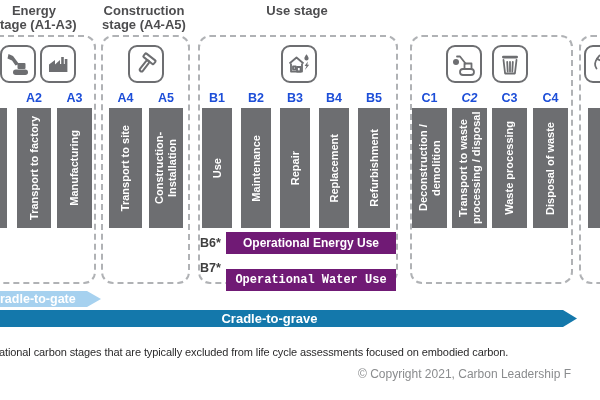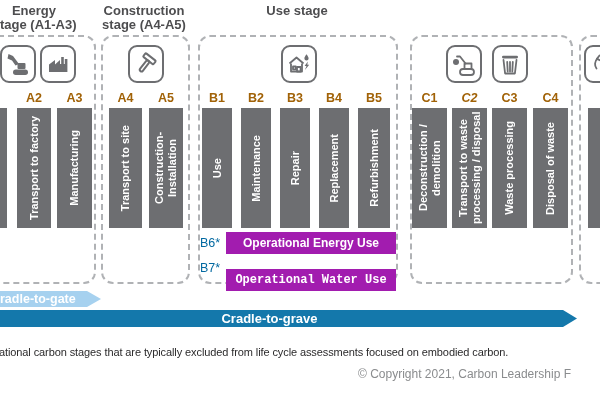--- a/index.html
+++ b/index.html
@@ -15,37 +15,37 @@
     position:absolute;top:35px;height:249px;border:2px dashed #b0b2b5;
     border-radius:12px;box-sizing:border-box;background:transparent;
   }
   .icon-box{
     position:absolute;top:45px;width:36px;height:38px;background:#fff;
     border:2.5px solid #6d6e71;border-radius:9px;box-sizing:border-box;
     display:flex;align-items:center;justify-content:center;
   }
   .code-label{
     position:absolute;top:91px;height:15px;text-align:center;font-size:12.5px;
-    font-weight:bold;color:#a16207;line-height:15px;
+    font-weight:bold;color:#1d4ed8;line-height:15px;
   }
   .vcol{
     position:absolute;top:108px;height:120px;background:#6d6e71;
     display:flex;align-items:center;justify-content:center;overflow:hidden;
   }
   .vtext{
     writing-mode:vertical-rl;transform:rotate(180deg);max-height:118px;
     color:#fff;font-size:11px;font-weight:600;line-height:1.18;text-align:center;
   }
   .vtext.italic{font-style:italic;font-weight:500;}
   .hrow-code{
-    position:absolute;left:200px;width:26px;font-size:12.5px;font-weight:normal;
-    color:#0369a1;line-height:22px;
+    position:absolute;left:200px;width:26px;font-size:12.5px;font-weight:bold;
+    color:#404040;line-height:22px;
   }
   .hrow-bar{
-    position:absolute;left:226px;width:170px;height:22px;background:#a21caf;
+    position:absolute;left:226px;width:170px;height:22px;background:#701a75;
     color:#fff;font-size:12px;font-weight:bold;text-align:center;line-height:22px;
   }
   .arrow{
     position:absolute;color:#fff;font-weight:bold;
     clip-path:polygon(0 0,calc(100% - 14px) 0,100% 50%,calc(100% - 14px) 100%,0 100%);
   }
   .arrow-gate{
     left:-30px;top:291px;width:131px;height:16px;background:#a6d1ef;
     font-size:12.5px;line-height:16px;
   }

